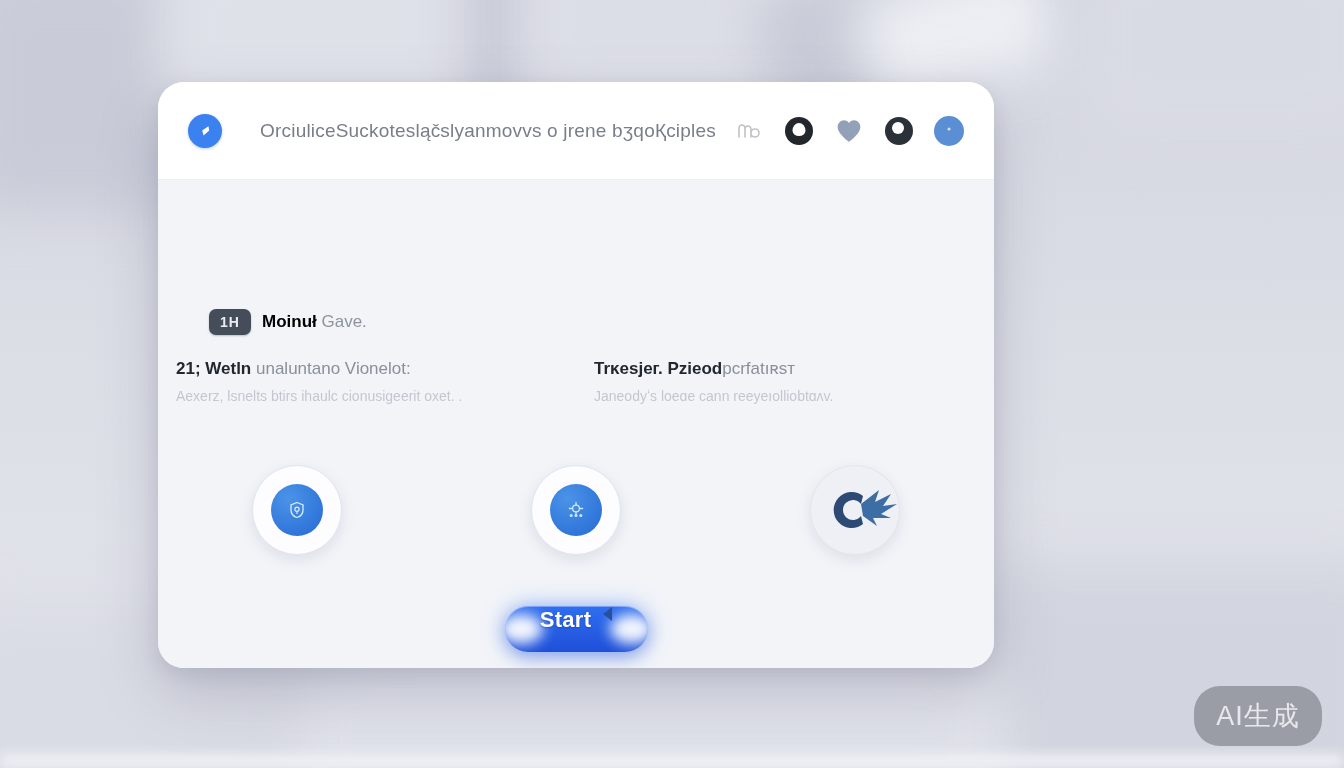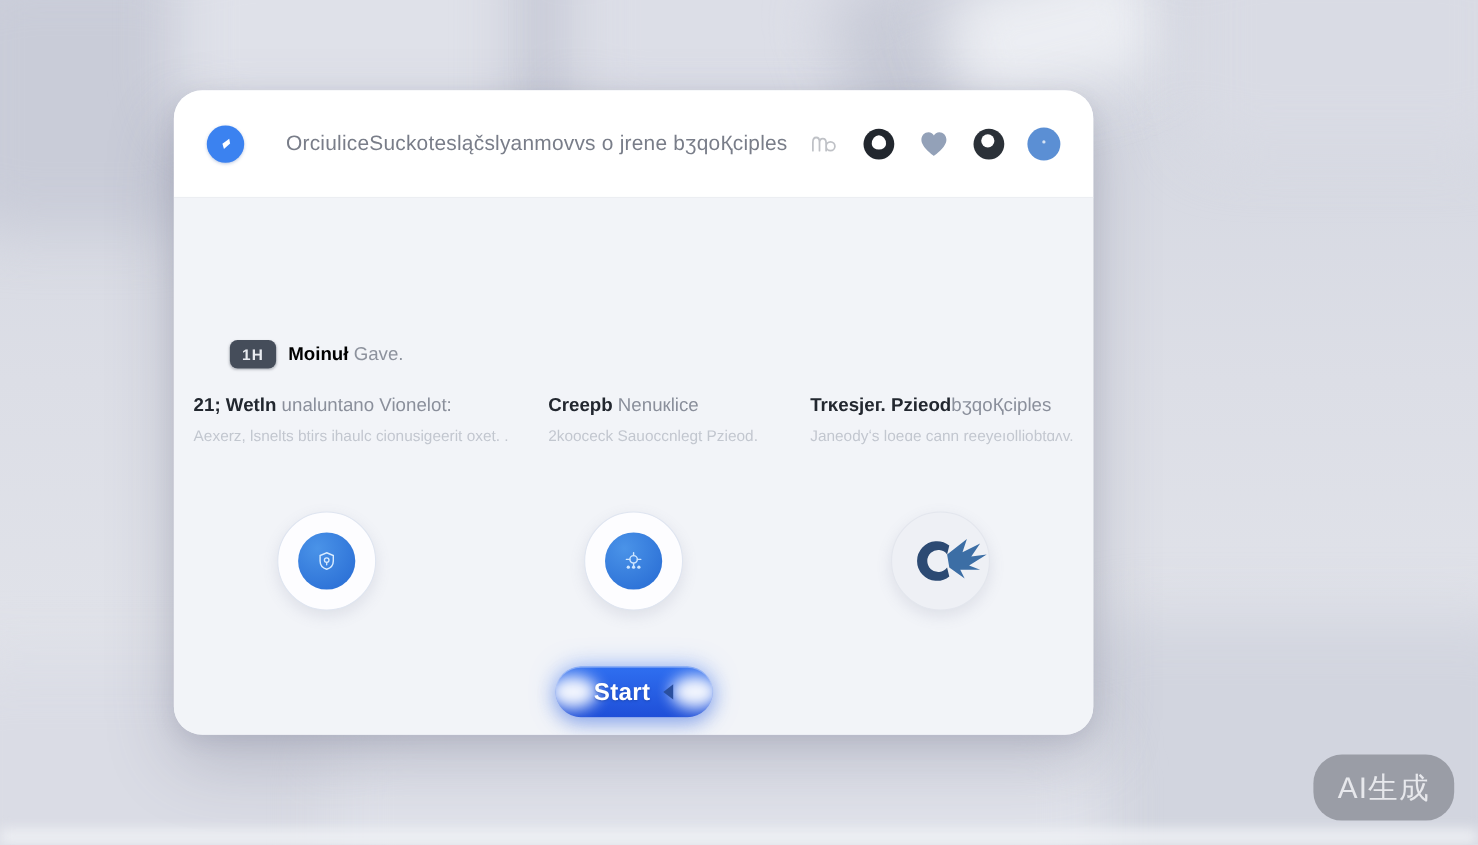--- a/index.html
+++ b/index.html
@@ -283,21 +283,21 @@
     width: 143px;
     height: 46px;
     border: 0;
     border-radius: 23px;
     background: linear-gradient(180deg, #2f6ff0 0%, #1f4fd8 100%);
     box-shadow:
       0 0 22px rgba(90, 140, 250, 0.55),
       0 6px 16px rgba(50, 90, 200, 0.35),
       inset 0 1px 0 rgba(255,255,255,0.35);
     display: flex;
-    align-items: center;
+    align-items: flex-start;
     justify-content: center;
     cursor: pointer;
     overflow: hidden;
     font-family: "Liberation Sans", sans-serif;
   }
   .start-btn::before,
   .start-btn::after {
     content: "";
     position: absolute;
     top: 50%;
@@ -414,27 +414,23 @@
         <div class="tag-text"><b>Moinuł</b><span> Gave.</span></div>
       </div>
 
       <div class="columns">
 
         <div class="col">
           <div class="col-title"><b>21; Wetln</b><span> unaluntano Vionelot:</span></div>
           <div class="col-sub">Aexerz, lsnelts btirs ihaulc cionusigeerit oxet. .</div>
         </div>
 
+
         <div class="col">
-          <div class="col-title"><b>Creepb</b><span> Nenuкlice</span></div>
-          <div class="col-sub">2kooceck  Ѕauoccnlegt Pzieod.</div>
-        </div>
-
-        <div class="col">
-          <div class="col-title"><b>Trĸesjeг. Pzieod</b><span>bʒqoҚciples</span></div>
+          <div class="col-title"><b>Trĸesjeг. Pzieod</b><span>рcrfatıʀsт</span></div>
           <div class="col-sub">Janeodyʻs loeɑe cann reeyeıolliobtɑʌv.</div>
         </div>
 
       </div>
 
       <div class="circles">
 
         <div class="circle-cell">
           <div class="ring">
             <div class="ring-inner">

